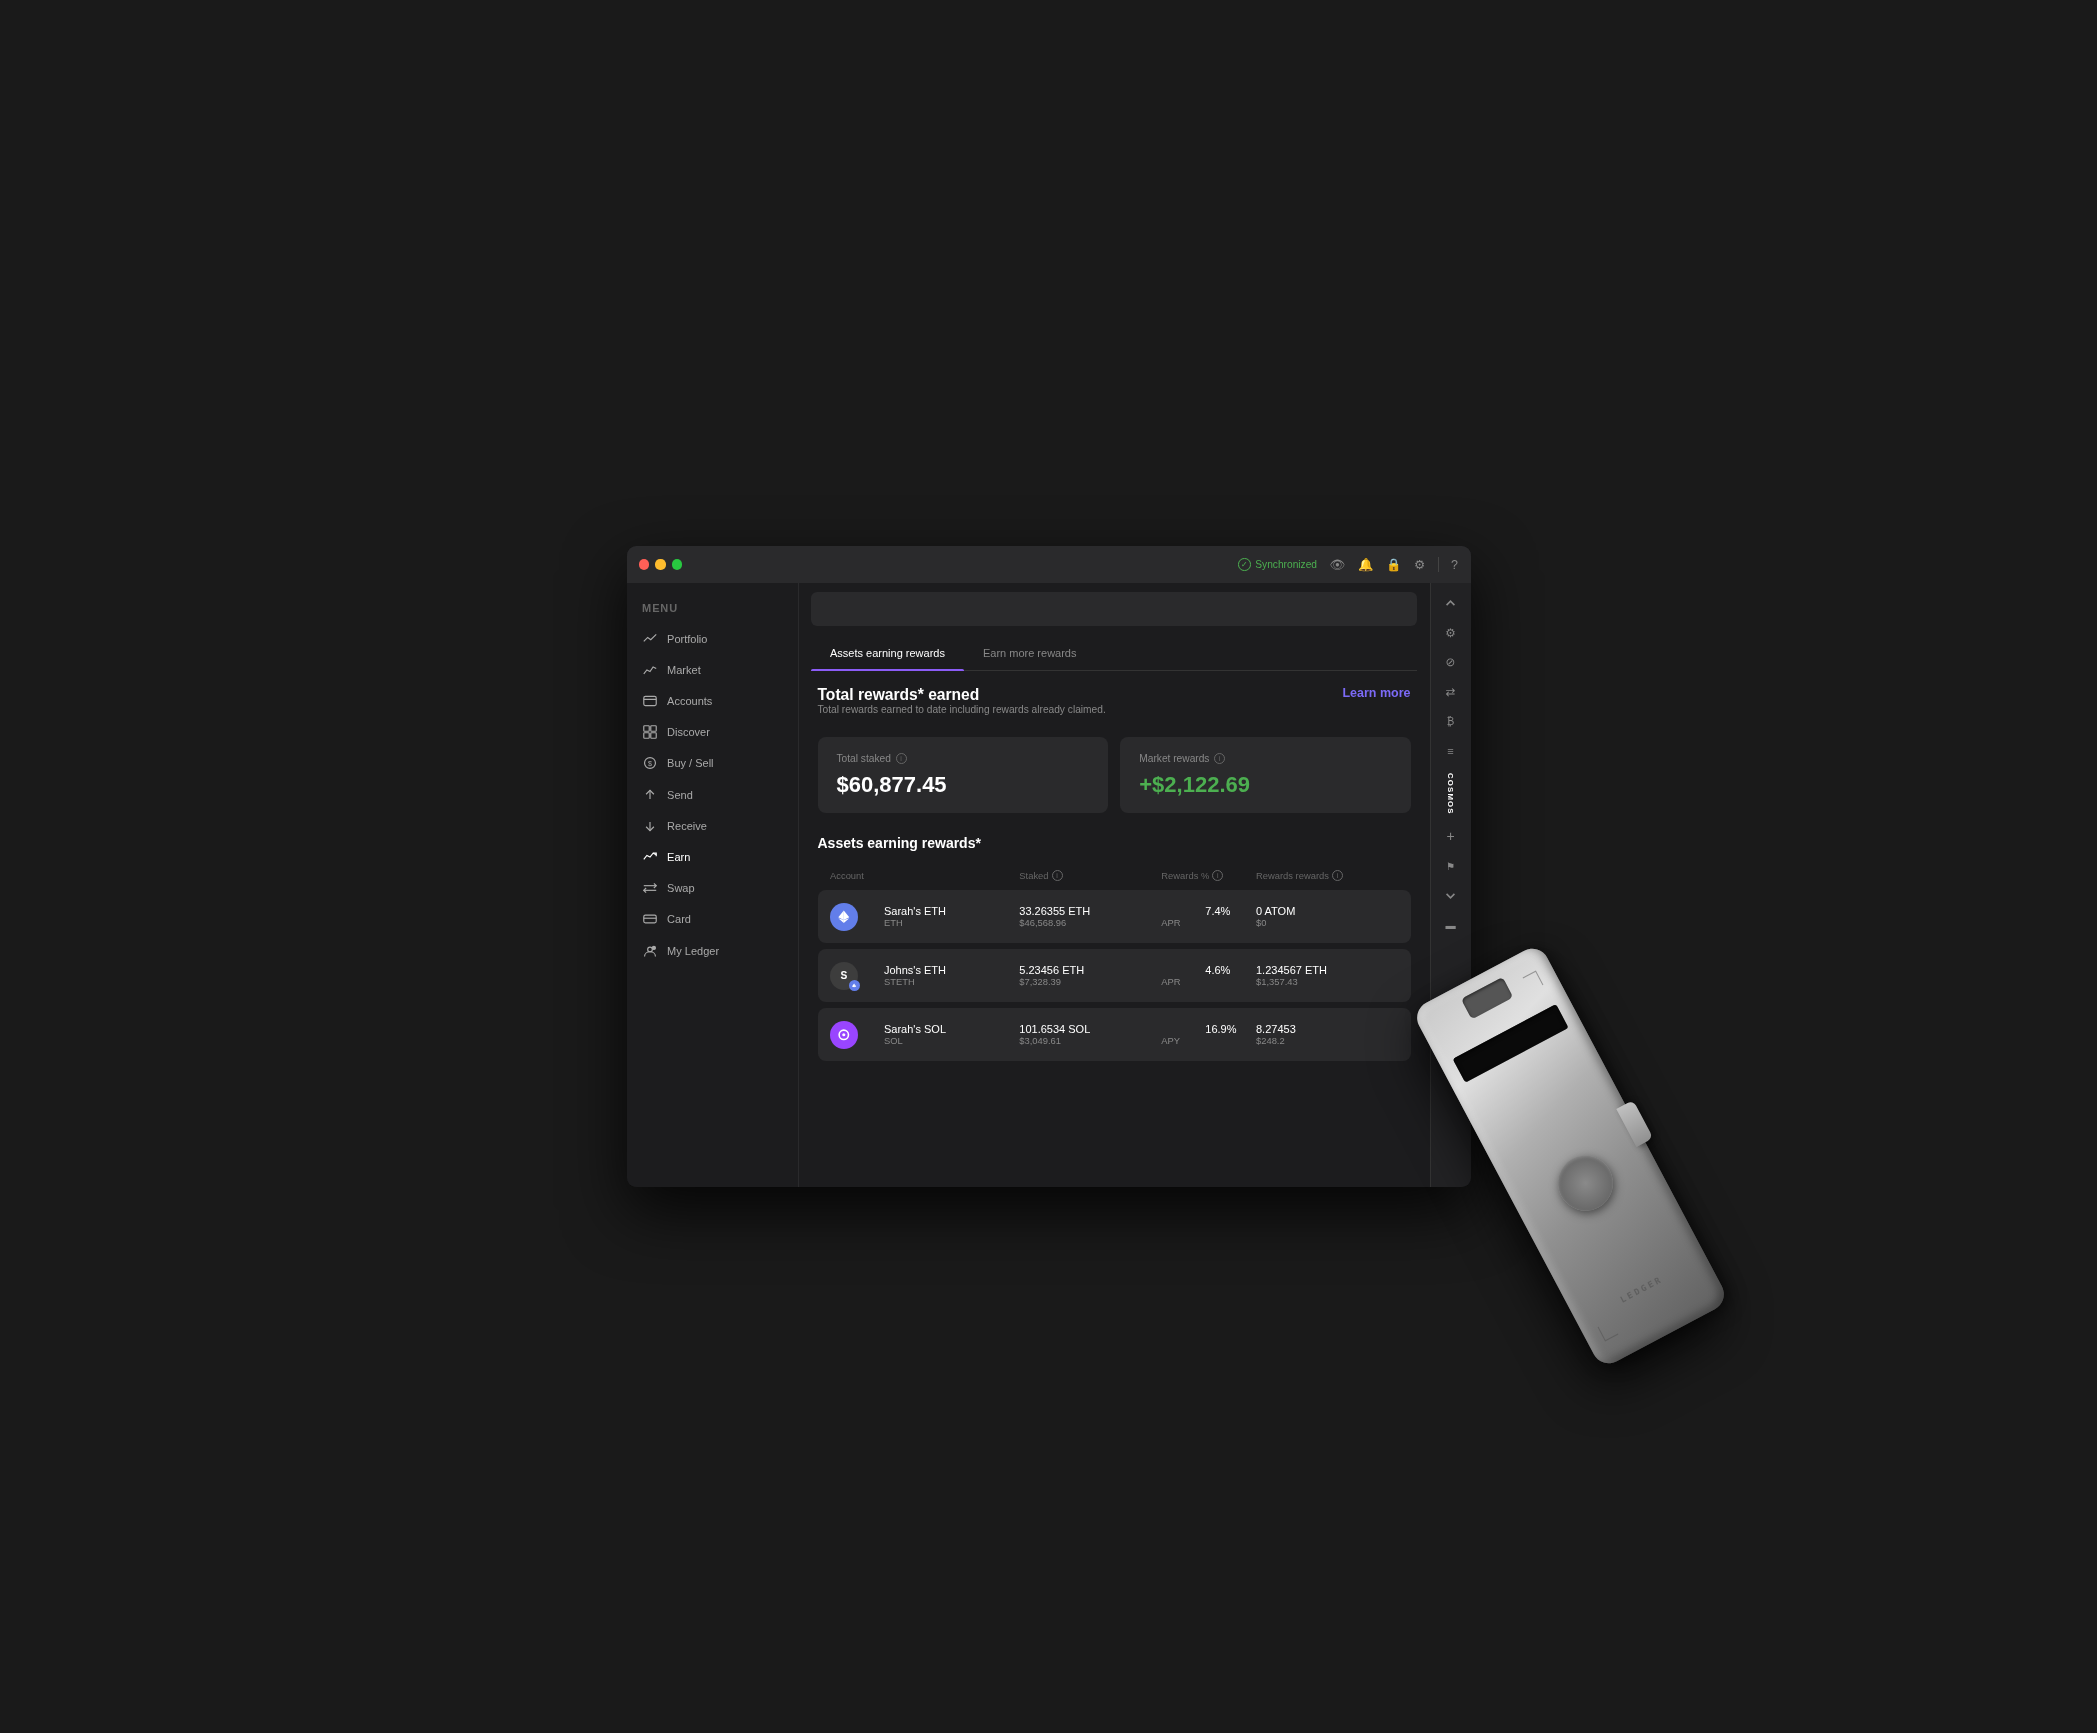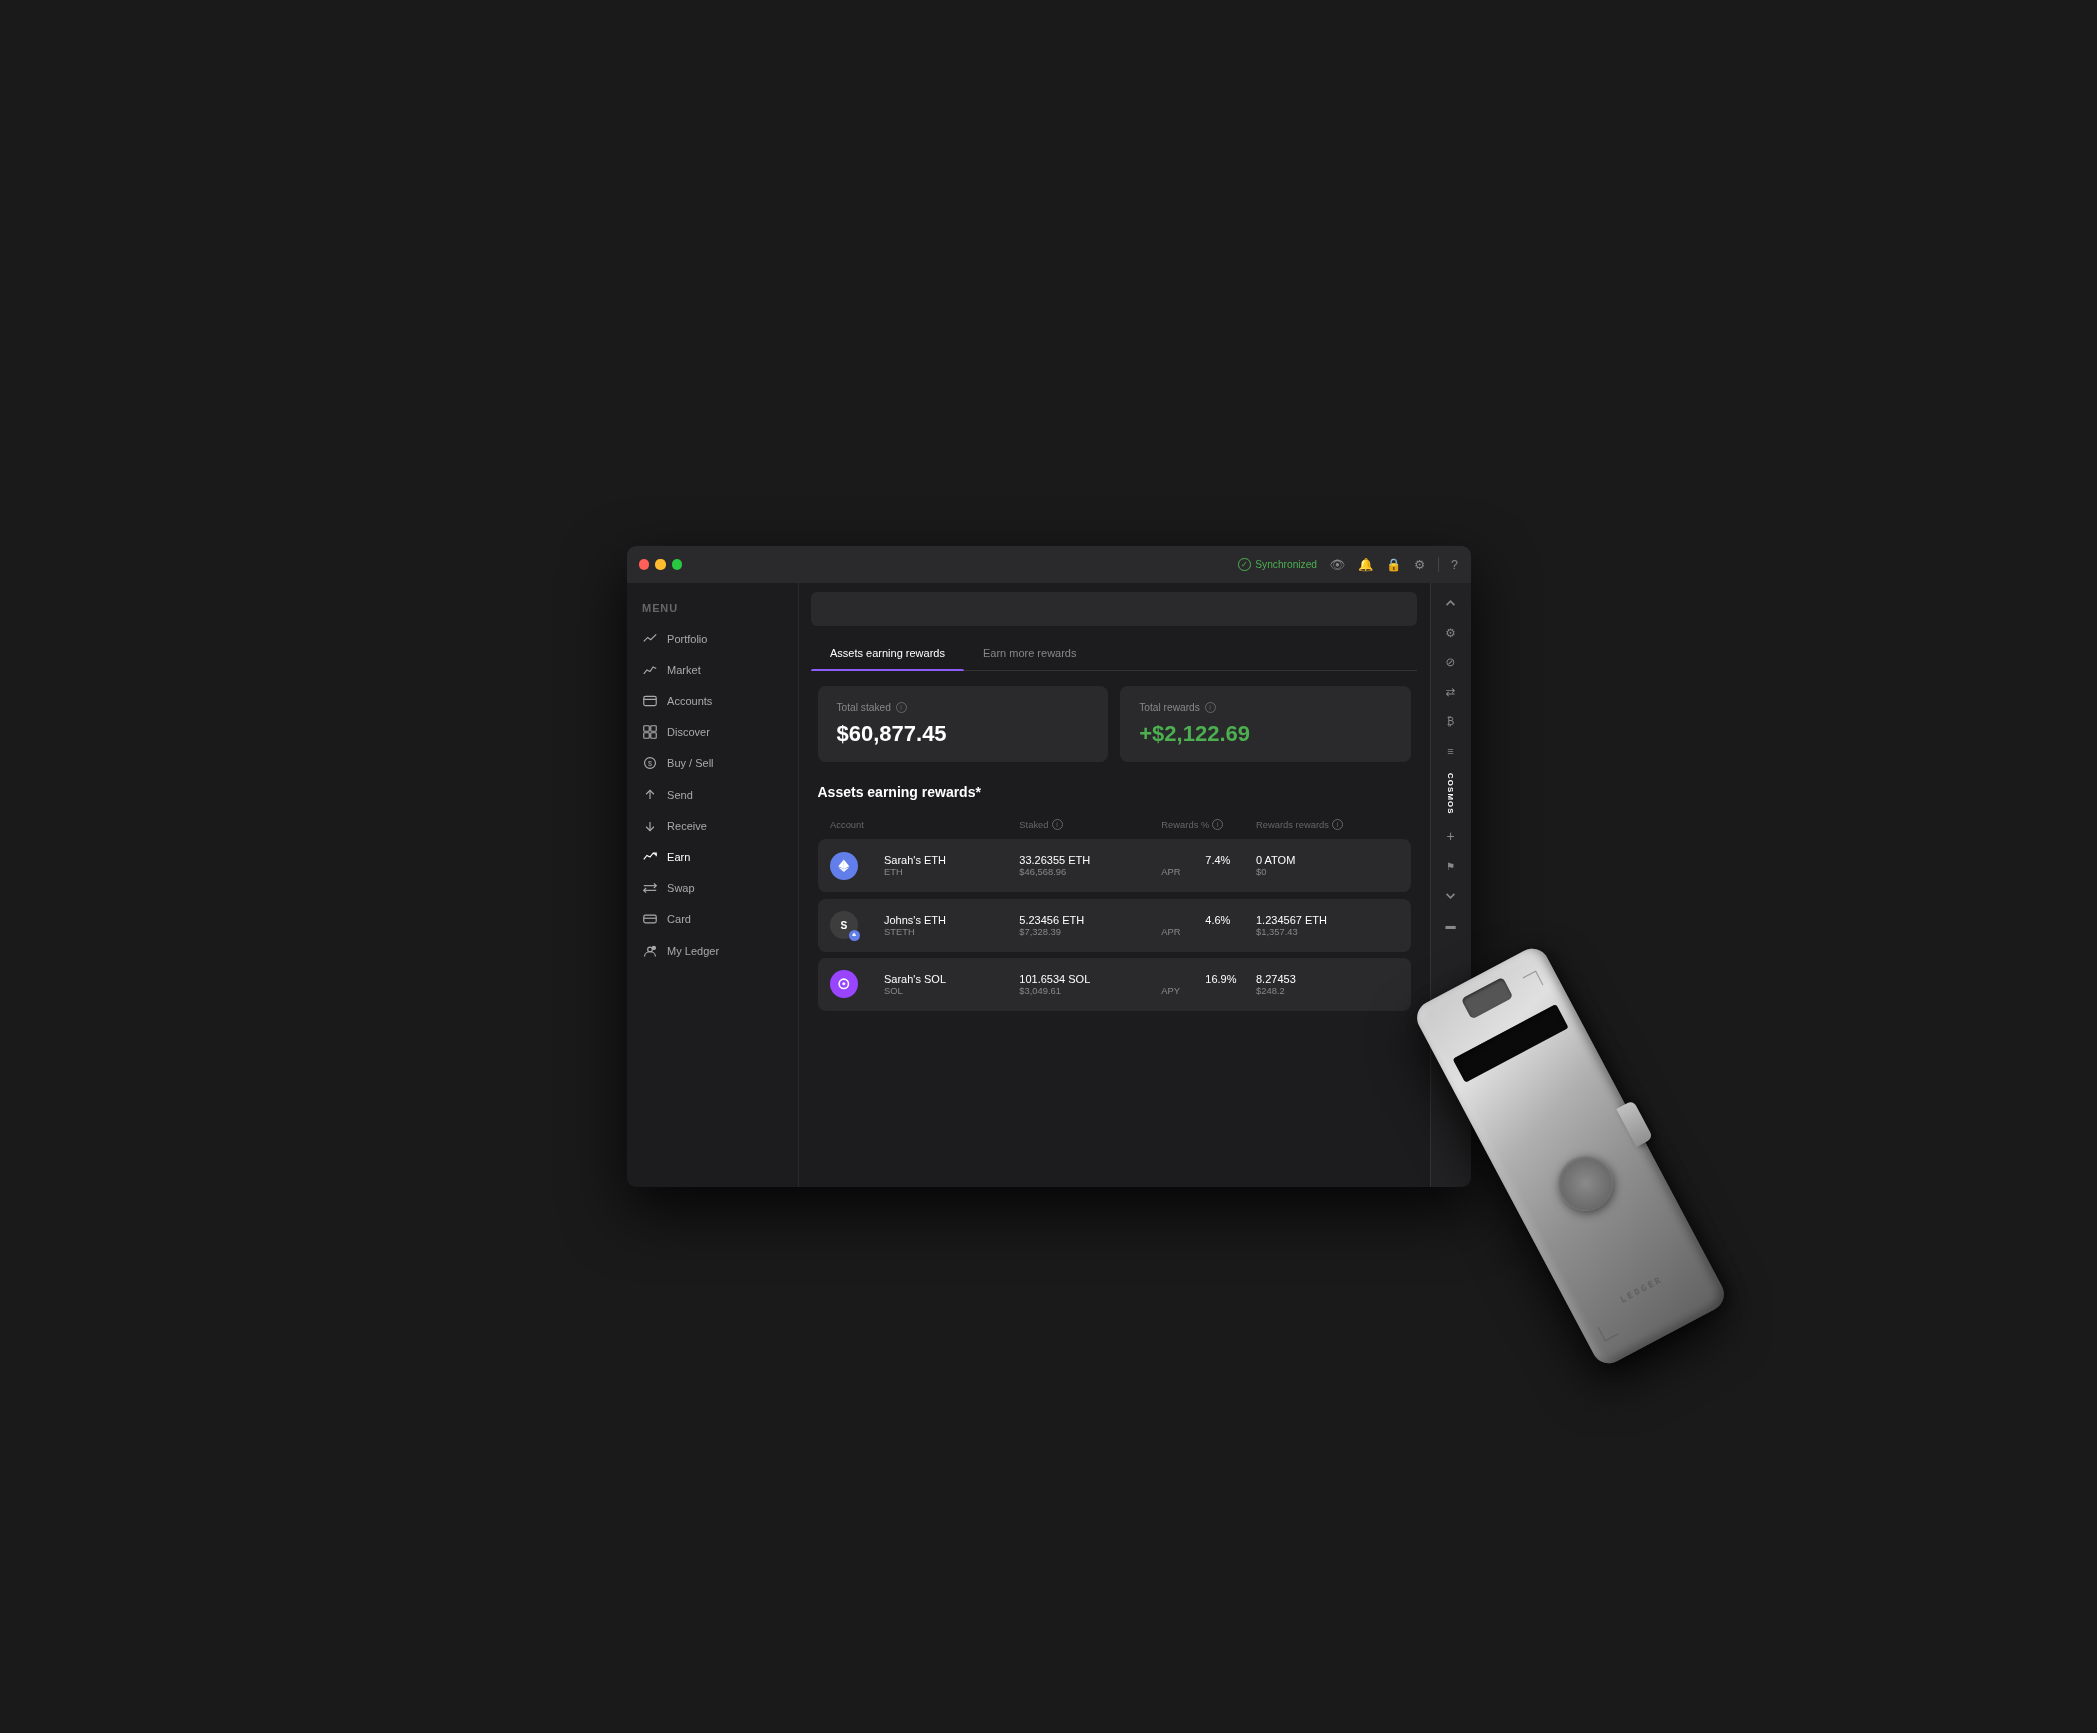--- a/index.html
+++ b/index.html
@@ -508,32 +508,39 @@
           <div class="tab active">
             <span>Assets earning rewards</span>
           </div>
           <div class="tab">
             <span>Earn more rewards</span>
           </div>
         </div>
 
         <div class="rewards-section">
 
+          <div class="rewards-header">
+            <div>
+              <div class="rewards-title">Total rewards* earned</div>
+              <div class="rewards-subtitle">Total rewards earned to date including rewards already claimed.</div>
+            </div>
+            <div class="learn-more">Learn more</div>
+          </div>
 
           <div class="stats-row">
             <div class="stat-card">
               <div class="stat-label">
                 <span>Total staked</span>
                 <span class="info-icon">i</span>
               </div>
               <div class="stat-value">$60,877.45</div>
             </div>
             <div class="stat-card">
               <div class="stat-label">
-                <span>Total rewards</span>
+                <span>Market rewards</span>
                 <span class="info-icon">i</span>
               </div>
               <div class="stat-value green">+$2,122.69</div>
             </div>
           </div>
 
           <div class="assets-title">Assets earning rewards*</div>
 
           <div class="table-header">
             <div class="table-header-cell">

